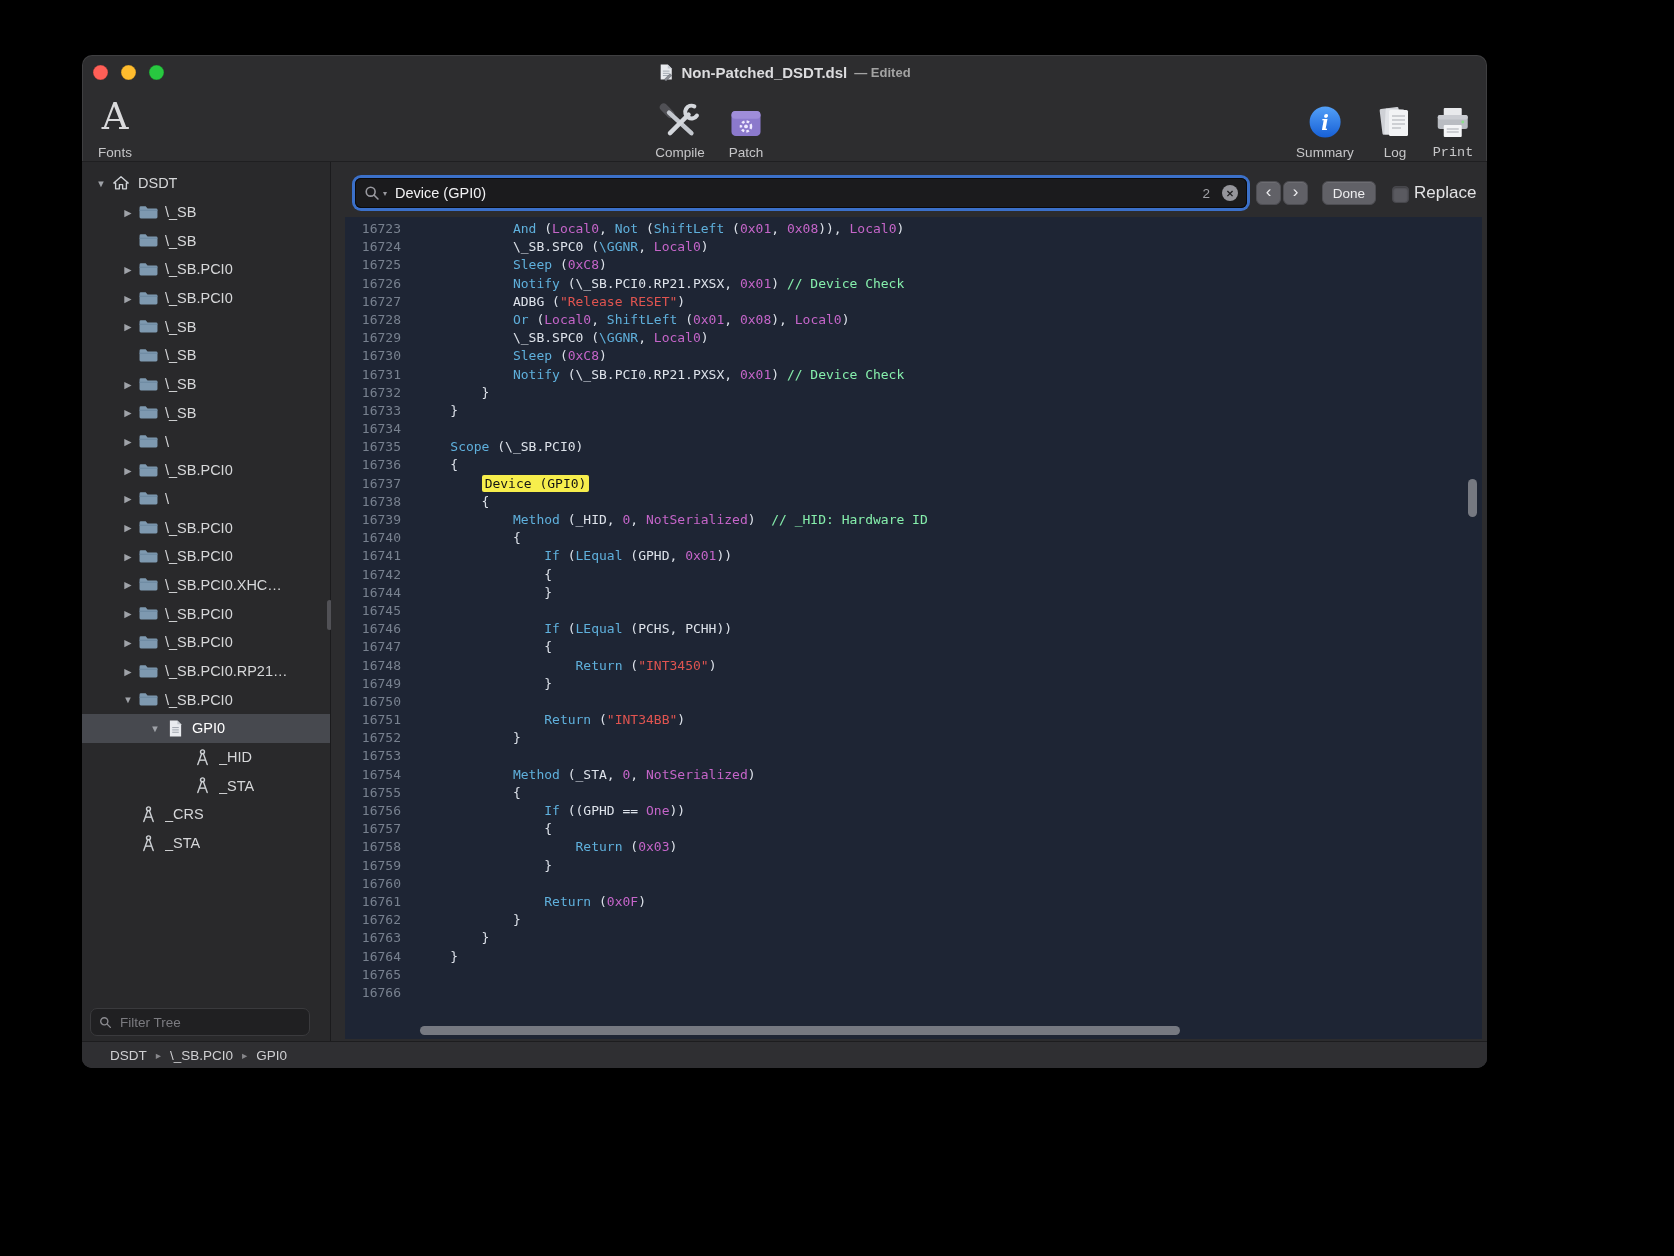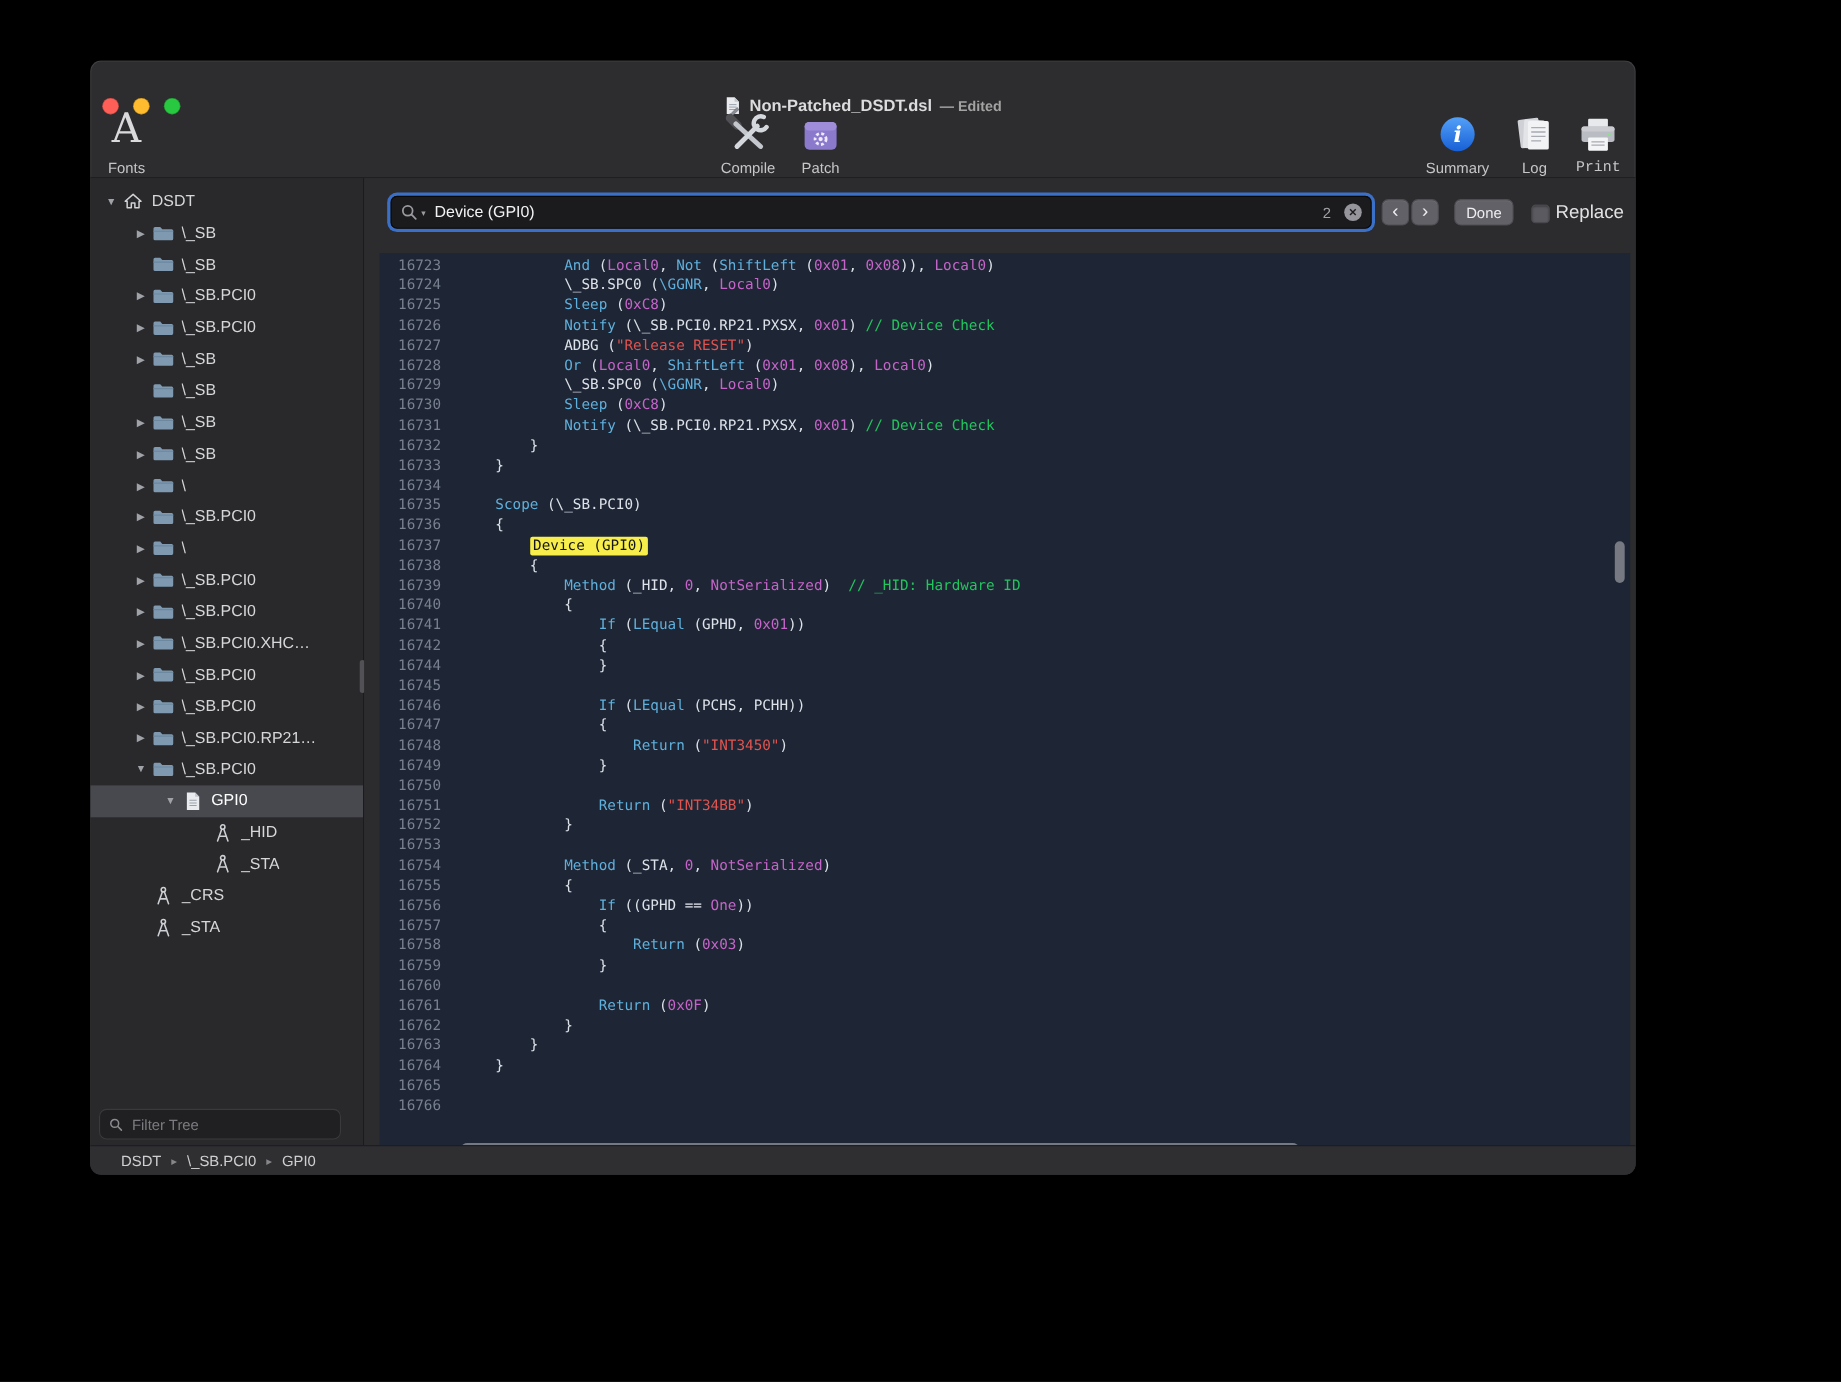--- a/index.html
+++ b/index.html
@@ -7,21 +7,21 @@
     width:1674px;height:1256px;position:relative;overflow:hidden;
     background:#000;font-family:"Liberation Sans",sans-serif;
     -webkit-font-smoothing:antialiased;
   }
   .window{
     position:absolute;left:82px;top:55px;width:1405px;height:1013px;
     background:#2d2d2f;border-radius:10px;overflow:hidden;
     box-shadow:0 28px 90px rgba(0,0,0,.75), 0 0 0 1px rgba(255,255,255,.09) inset;
   }
   
-  .titlebar{position:absolute;left:0;top:0;right:0;height:34px;margin-top:24px;}
+  .titlebar{position:absolute;left:0;top:0;right:0;height:34px;}
   .lights{position:absolute;left:11px;top:10px;display:flex;gap:13px;}
   .light{width:15px;height:15px;border-radius:50%;box-shadow:inset 0 0 0 .5px rgba(0,0,0,.25);}
   .light.red{background:#ff5f57;}
   .light.yellow{background:#febc2e;}
   .light.green{background:#28c840;}
   .title{position:absolute;left:0;right:0;top:0;height:34px;display:flex;align-items:center;justify-content:center;gap:7px;}
   .title-text{font-size:15px;font-weight:700;color:#dcdcde;}
   .title-suffix{font-size:13px;font-weight:700;color:#a3a3a3;}
   
   .toolbar{position:absolute;top:34px;left:0;right:0;height:72px;border-bottom:1px solid #1f1f21;}
@@ -56,31 +56,31 @@
   .btn{position:absolute;top:19px;height:24px;background:#616167;border:1px solid #4e4e53;border-radius:6px;
     color:#eeeef0;display:flex;align-items:center;justify-content:center;box-sizing:border-box;
     box-shadow:inset 0 1px 0 rgba(255,255,255,.08);}
   .nav-prev{left:925px;width:25px;font-size:17px;padding-bottom:2px;}
   .nav-next{left:952px;width:25px;font-size:17px;padding-bottom:2px;}
   .done-btn{left:991px;width:54px;font-size:13.5px;}
   .replace-check{position:absolute;left:1061px;top:24px;width:15px;height:15px;border-radius:4px;
     background:#5a5a60;border:1px solid #47474c;box-shadow:inset 0 1px 2px rgba(0,0,0,.35);}
   .replace-label{position:absolute;left:1083px;top:21px;font-size:17px;color:#e2e2e4;}
   
-  .editor{position:absolute;left:14px;top:55px;width:1137px;height:822px;background:#1e2534;overflow:hidden;margin-top:13px;}
+  .editor{position:absolute;left:14px;top:55px;width:1137px;height:822px;background:#1e2534;overflow:hidden;}
   .code{padding-top:3px;}
   .code-line{display:flex;height:18.2px;line-height:18.2px;
     font-family:"DejaVu Sans Mono",monospace;font-size:13px;white-space:pre;}
   .lno{width:56px;flex:none;text-align:right;color:#78818f;}
   .lcode{padding-left:18px;}
   .tk-p{color:#dde2ea;}
   .tk-k{color:#5fb0dc;}
   .tk-c{color:#c565c9;}
   .tk-s{color:#e05450;}
-  .tk-m{color:#22c55e;}
+  .tk-m{color:#86efac;}
   .tk-hl{background:#f7ee4c;color:#141414;border-radius:2px;padding:1px 3px;}
   .vthumb{position:absolute;right:5px;top:262px;width:9px;height:38px;border-radius:5px;background:rgba(152,154,160,.72);}
   .hthumb{position:absolute;left:75px;bottom:4px;width:760px;height:9px;border-radius:5px;background:rgba(152,154,160,.72);}
   
   .statusbar{position:absolute;left:0;right:0;bottom:0;height:26px;background:#2f2f32;border-top:1px solid #1d1d1f;
     display:flex;align-items:center;padding-left:28px;gap:9px;font-size:13.5px;color:#cfcfd2;}
   .bc-sep{color:#87878b;font-size:10.5px;}
   .bc-item{cursor:default;}
 </style>
 </head>

